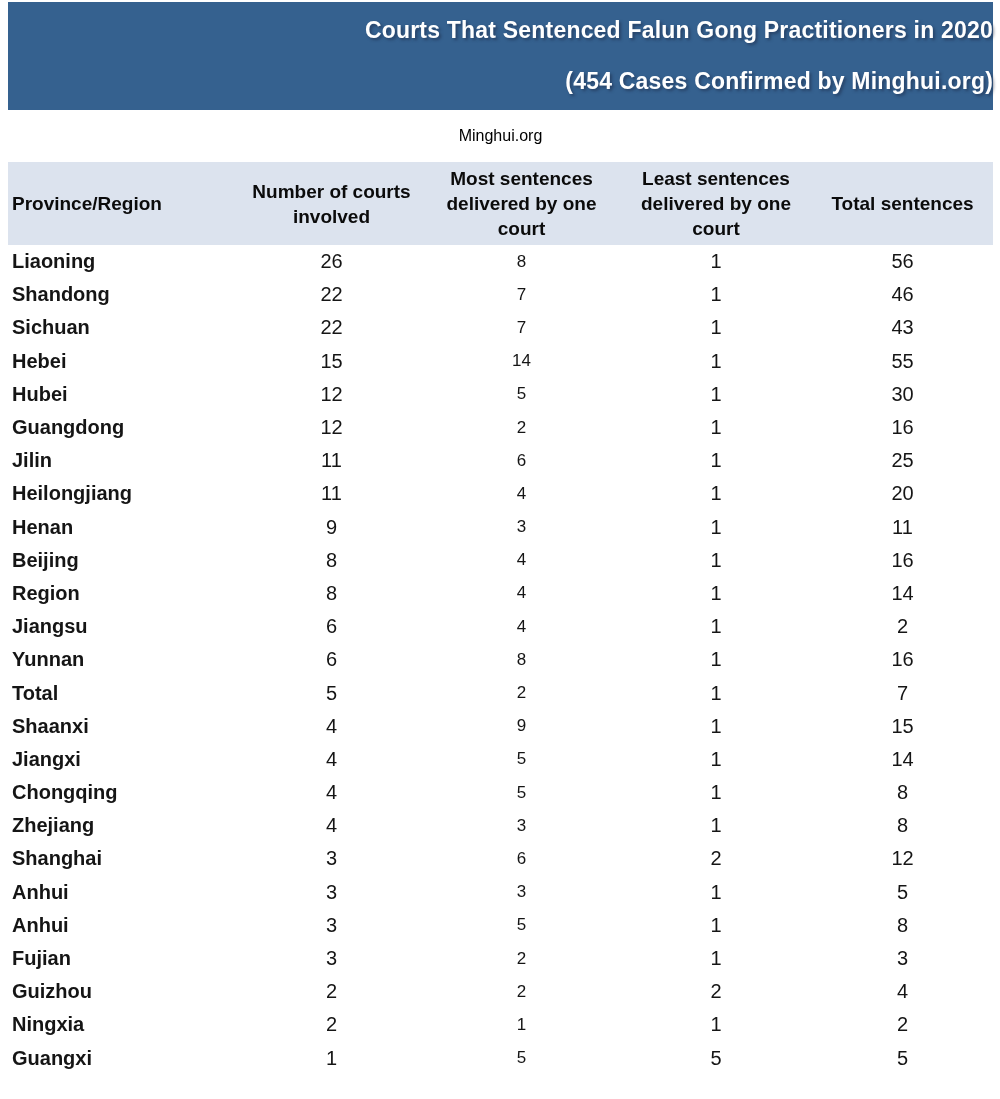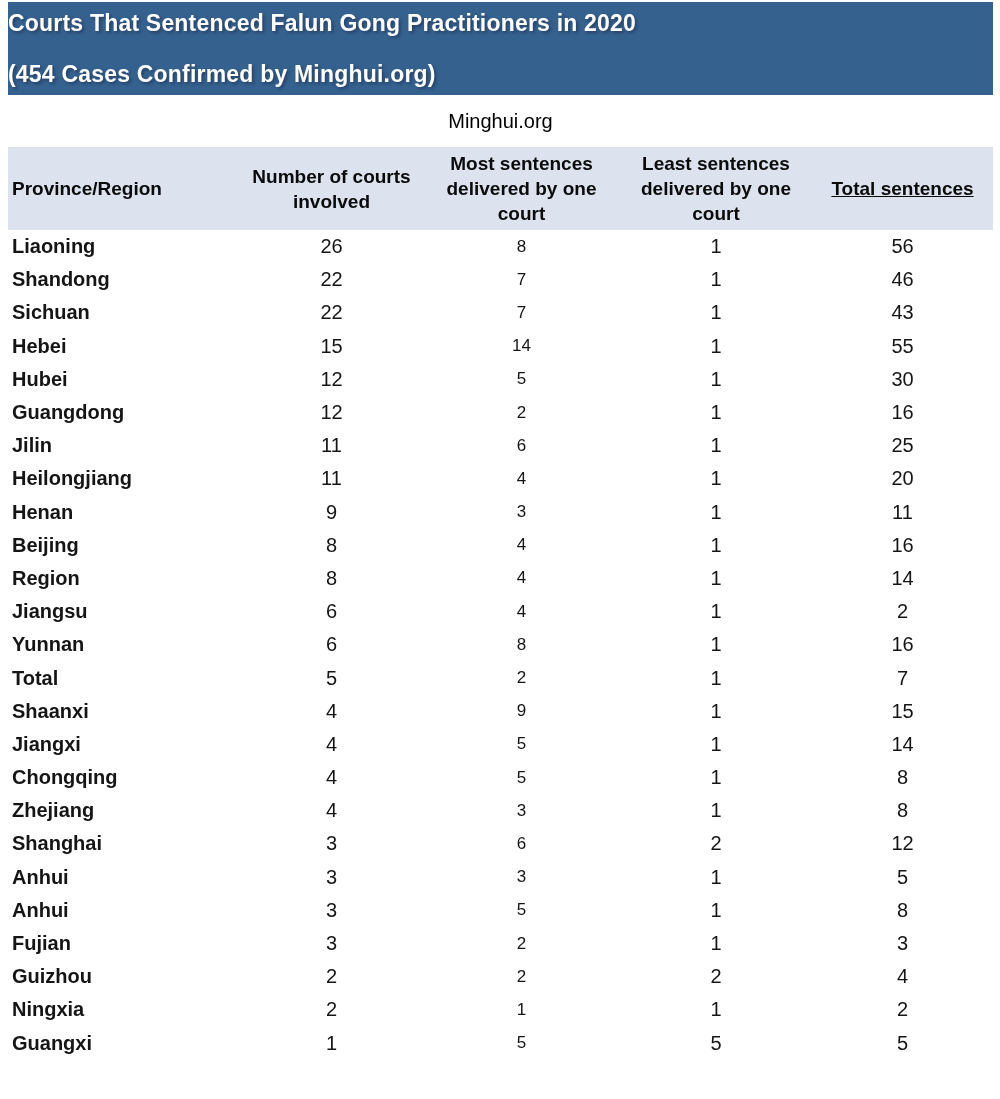--- a/index.html
+++ b/index.html
@@ -17,44 +17,44 @@
   }
   .page {
     width: 1000px;
     height: 1099px;
     padding: 2px 7px 0 8px;
     overflow: hidden;
     background: #FFFFFF;
   }
   .banner {
     width: 985px;
-    height: 93px;
+    height: 108px;
     background: var(--banner-bg);
     color: var(--banner-text);
     display: flex;
     flex-direction: column;
     justify-content: center;
-    align-items: flex-start;
+    align-items: flex-end;
     gap: 20px;
   }
   .title-line {
     font-size: 23px;
     font-weight: 700;
     line-height: 31px;
     letter-spacing: 0.2px;
     text-shadow: 2px 2px 3px rgba(28, 40, 70, 0.55);
     white-space: nowrap;
   }
   .source {
     width: 985px;
     height: 52px;
     display: flex;
     justify-content: center;
     align-items: center;
-    font-size: 20px;
+    font-size: 16px;
     color: #000000;
   }
   table.data-table {
     width: 985px;
     border-collapse: collapse;
     table-layout: fixed;
   }
   col.c1 { width: 232px; }
   col.c2 { width: 183px; }
   col.c3 { width: 197px; }
@@ -74,21 +74,21 @@
   }
   th .hwrap {
     margin: 0 auto;
     max-width: 162px;
   }
   th.c1 {
     text-align: left;
     padding-left: 4px;
     white-space: nowrap;
   }
-  th.c5 { white-space: nowrap; text-decoration: underline; }
+  th.c5 { white-space: nowrap; }
   tbody td {
     height: 33.2px;
     padding: 0;
     font-size: 20px;
     color: var(--body-text);
     text-align: center;
     vertical-align: middle;
     white-space: nowrap;
   }
   tbody td:first-child {

